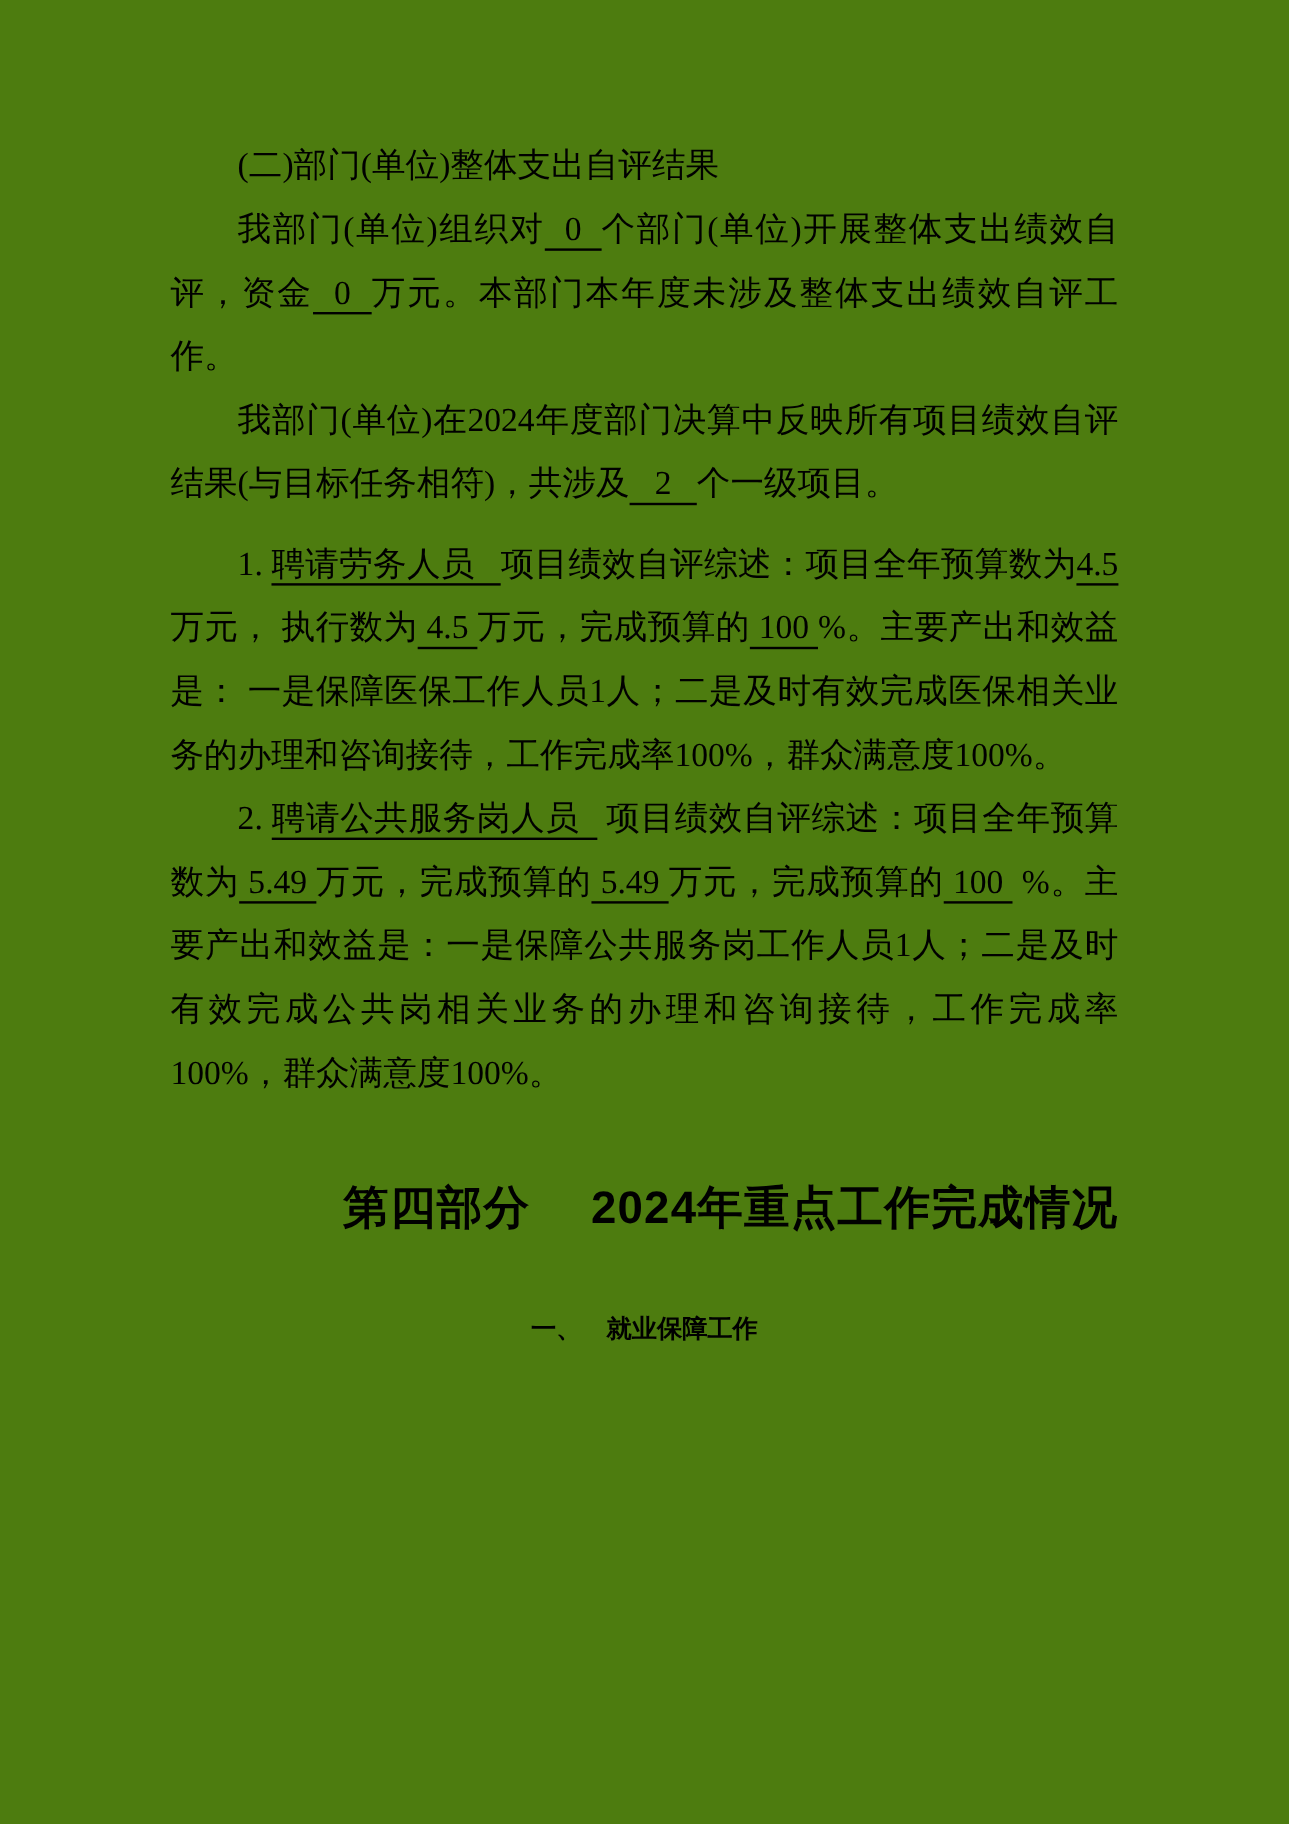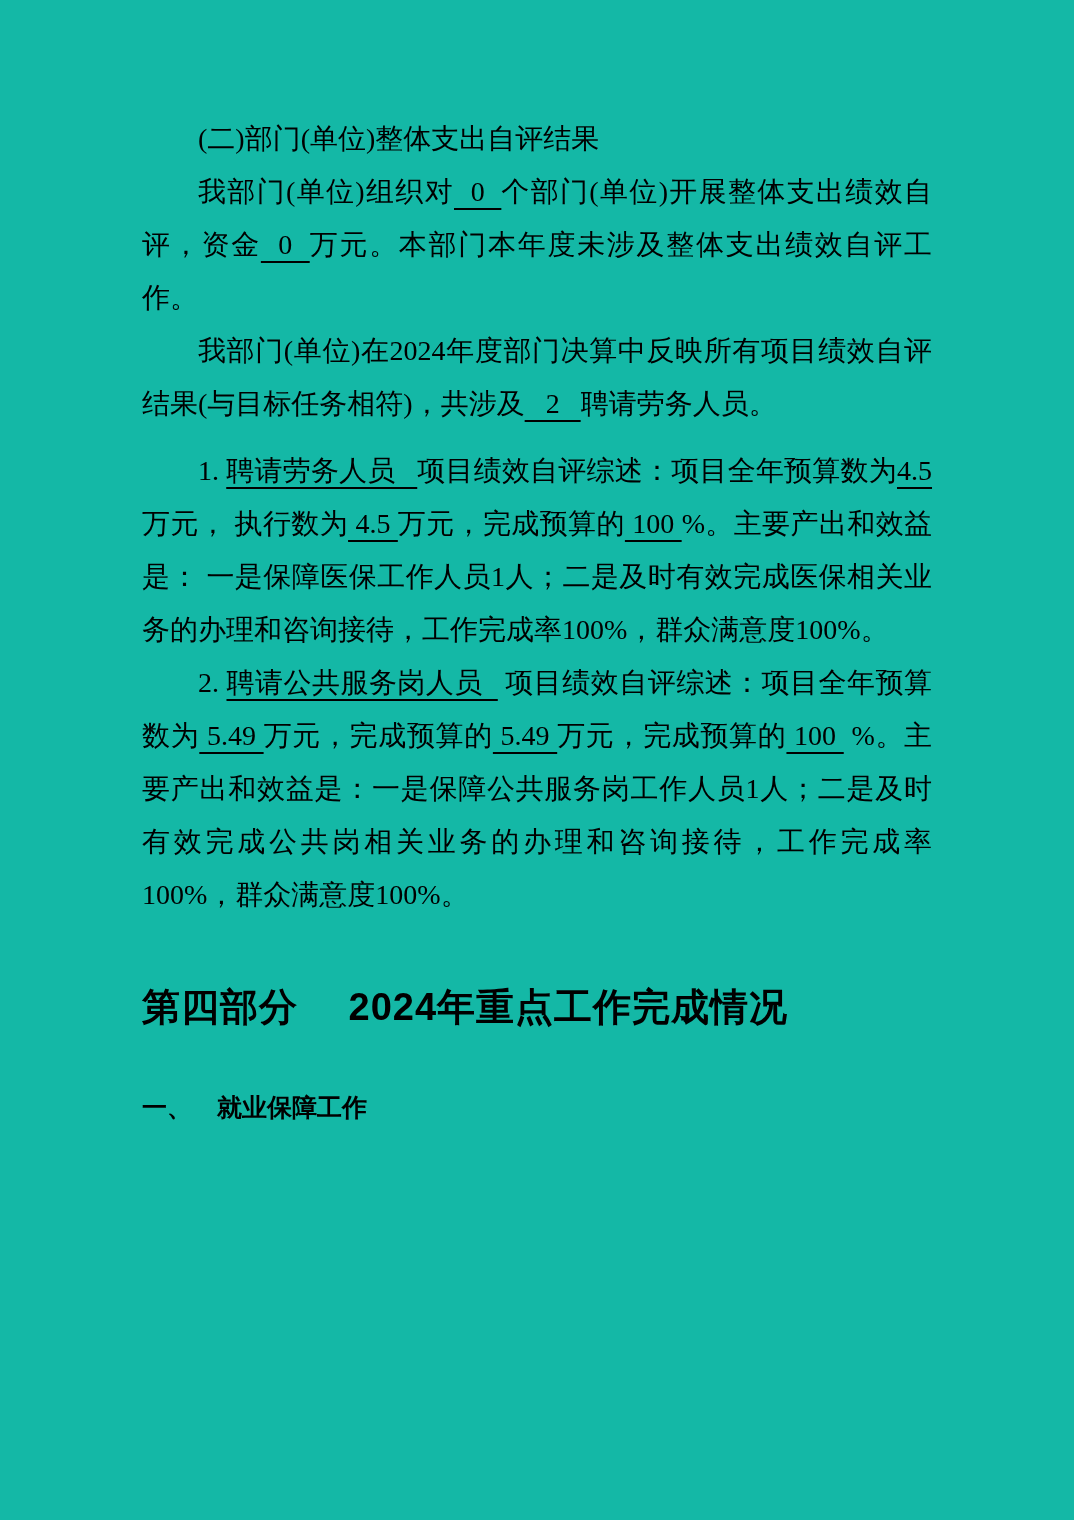--- a/index.html
+++ b/index.html
@@ -4,21 +4,21 @@
 <style>
   html, body {
     margin: 0;
     padding: 0;
     background: #ffffff;
   }
   .page {
     position: relative;
     width: 1074px;
     height: 1520px;
-    background: #14b8a6;
+    background: #4d7c0f;
     color: #000000;
     overflow: hidden;
   }
   .content {
     position: absolute;
     left: 142px;
     top: 112px;
     width: 790px;
     font-family: "Liberation Serif", "DejaVu Serif", serif;
     font-size: 28px;
@@ -31,50 +31,50 @@
     text-indent: 2em;
     font-weight: normal;
   }
   .p {
     text-indent: 2em;
   }
   .gap-top { margin-top: 14px; }
   .gap-top-lg { margin-top: 40px; }
   .h1 {
     text-indent: 0;
-    text-align: left;
+    text-align: right;
     font-family: "Liberation Sans", "DejaVu Sans", sans-serif;
     font-weight: bold;
     font-size: 38px;
     line-height: 60px;
     margin-top: 56px;
     margin-bottom: 44px;
     letter-spacing: 1px;
   }
   .h2 {
     text-indent: 0;
-    text-align: left;
+    text-align: center;
     font-family: "Liberation Sans", "DejaVu Sans", sans-serif;
     font-weight: bold;
-    font-size: 25px;
+    font-size: 21px;
     line-height: 53px;
     margin-bottom: 22px;
   }
   .u {
     text-decoration: underline;
     text-decoration-thickness: 1.5px;
     text-underline-offset: 7px;
   }
 </style>
 </head>
 <body>
 
 <div class="page">
   <div class="content" id="doc">
       <div class="block h3">(二)部门(单位)整体支出自评结果</div>
       <div class="block p"><span>我部门(单位)组织对</span><span class="u">&nbsp;&nbsp;0&nbsp;&nbsp;</span><span>个部门(单位)开展整体支出绩效自评，资金</span><span class="u">&nbsp;&nbsp;0&nbsp;&nbsp;</span><span>万元。本部门本年度未涉及整体支出绩效自评工作。</span></div>
-      <div class="block p"><span>我部门(单位)在2024年度部门决算中反映所有项目绩效自评结果(与目标任务相符)，共涉及</span><span class="u">&nbsp;&nbsp;&nbsp;2&nbsp;&nbsp;&nbsp;</span><span>聘请劳务人员。</span></div>
+      <div class="block p"><span>我部门(单位)在2024年度部门决算中反映所有项目绩效自评结果(与目标任务相符)，共涉及</span><span class="u">&nbsp;&nbsp;&nbsp;2&nbsp;&nbsp;&nbsp;</span><span>个一级项目。</span></div>
       <div class="block p gap-top"><span>1. </span><span class="u">聘请劳务人员&nbsp;&nbsp;&nbsp;</span><span>项目绩效自评综述：项目全年预算数为</span><span class="u">4.5</span><span>万元，&nbsp;执行数为</span><span class="u">&nbsp;4.5&nbsp;</span><span>万元，完成预算的</span><span class="u">&nbsp;100&nbsp;</span><span>%。主要产出和效益是：&nbsp;一是保障医保工作人员1人；二是及时有效完成医保相关业务的办理和咨询接待，工作完成率100%，群众满意度100%。</span></div>
       <div class="block p"><span>2. </span><span class="u">聘请公共服务岗人员&nbsp;&nbsp;</span><span>&nbsp;项目绩效自评综述：项目全年预算数为</span><span class="u">&nbsp;5.49&nbsp;</span><span>万元，完成预算的</span><span class="u">&nbsp;5.49&nbsp;</span><span>万元，完成预算的</span><span class="u">&nbsp;100&nbsp;</span><span>&nbsp;%。主要产出和效益是：一是保障公共服务岗工作人员1人；二是及时有效完成公共岗相关业务的办理和咨询接待，工作完成率100%，群众满意度100%。</span></div>
       <div class="block h1">第四部分　 2024年重点工作完成情况</div>
       <div class="block h2">一、　就业保障工作</div>
     </div>
 </div>
 
 </body></html>

